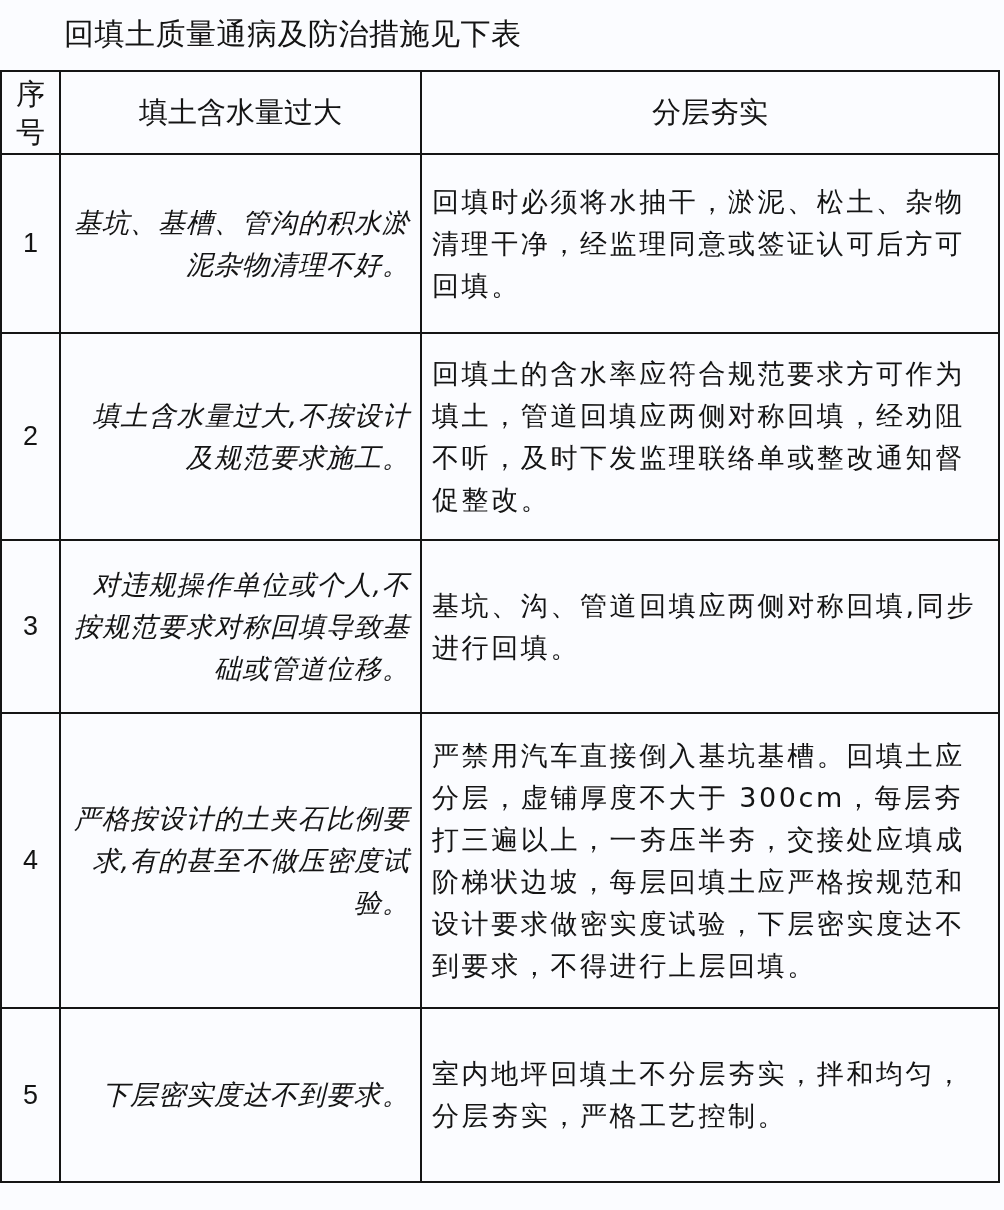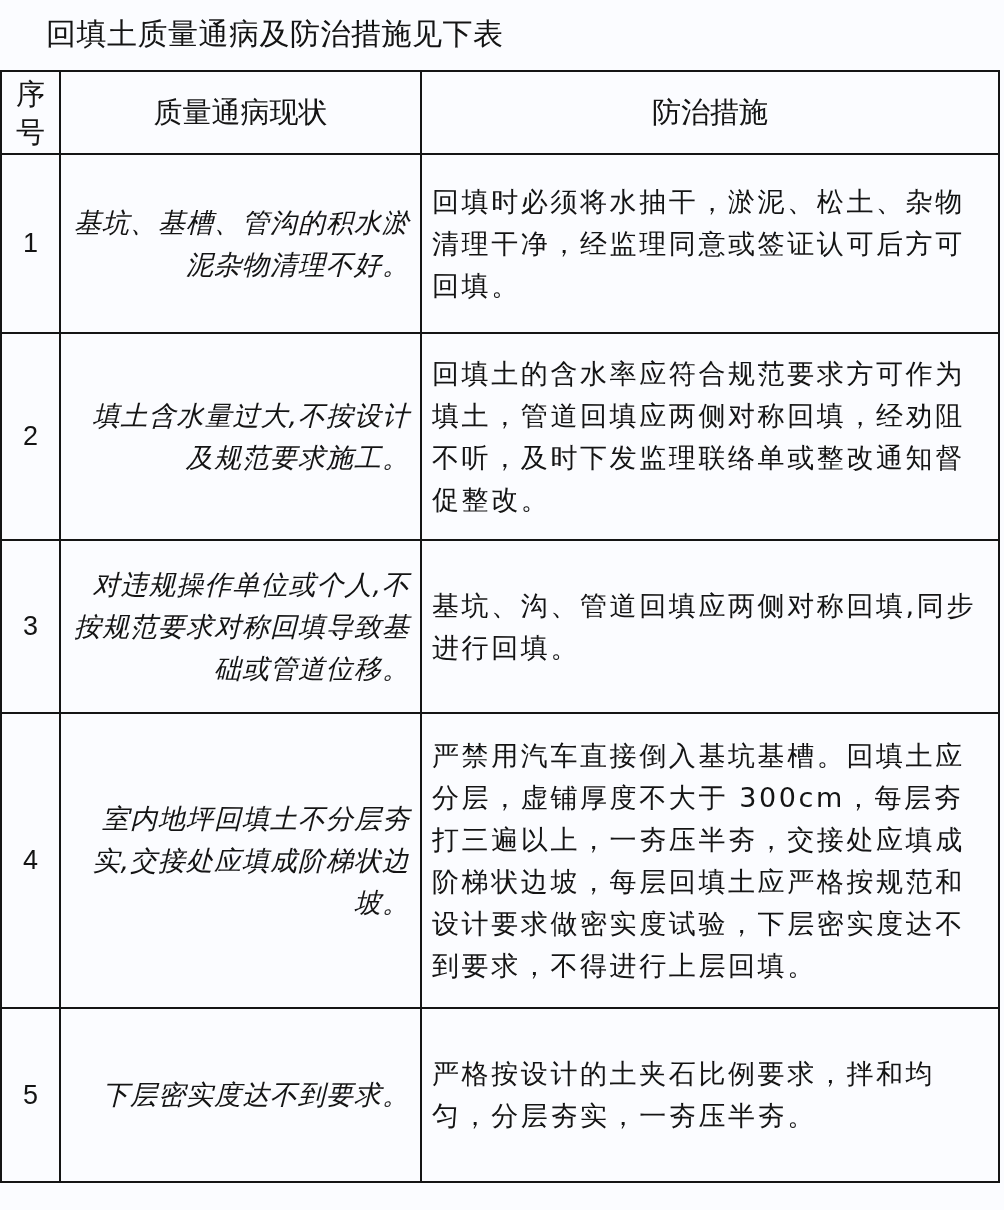--- a/index.html
+++ b/index.html
@@ -10,21 +10,21 @@
     body {
       width: 1004px;
       height: 1210px;
       position: relative;
       overflow: hidden;
       font-family: "DejaVu Sans", "Liberation Sans", sans-serif;
       color: #141414;
     }
     .doc-title {
       position: absolute;
-      left: 46px;
+      left: 64px;
       top: 10px;
       height: 48px;
       line-height: 48px;
       font-size: 30px;
       letter-spacing: 0.5px;
       white-space: nowrap;
     }
     .table {
       position: absolute;
       left: 0;
@@ -89,44 +89,44 @@
     <col class="col-no">
     <col class="col-issue">
     <col class="col-measure">
   </colgroup>
   <thead>
     <tr class="r-head">
       <th class="hdr-no">
         <span>序</span>
         <span>号</span>
       </th>
-      <th>质量通病现状</th>
-      <th>防治措施</th>
+      <th>填土含水量过大</th>
+      <th>分层夯实</th>
     </tr>
   </thead>
   <tbody>
     <tr class="r1">
       <td class="cell-no">1</td>
       <td class="cell-text">基坑、基槽、管沟的积水淤泥杂物清理不好。</td>
       <td class="cell-measure">回填时必须将水抽干，淤泥、松土、杂物清理干净，经监理同意或签证认可后方可回填。</td>
     </tr>
     <tr class="r2">
       <td class="cell-no">2</td>
       <td class="cell-text">填土含水量过大,不按设计及规范要求施工。</td>
       <td class="cell-measure">回填土的含水率应符合规范要求方可作为填土，管道回填应两侧对称回填，经劝阻不听，及时下发监理联络单或整改通知督促整改。</td>
     </tr>
     <tr class="r3">
       <td class="cell-no">3</td>
       <td class="cell-text">对违规操作单位或个人,不按规范要求对称回填导致基础或管道位移。</td>
       <td class="cell-measure">基坑、沟、管道回填应两侧对称回填,同步进行回填。</td>
     </tr>
     <tr class="r4">
       <td class="cell-no">4</td>
-      <td class="cell-text">室内地坪回填土不分层夯实,交接处应填成阶梯状边坡。</td>
+      <td class="cell-text">严格按设计的土夹石比例要求,有的甚至不做压密度试验。</td>
       <td class="cell-measure">严禁用汽车直接倒入基坑基槽。回填土应分层，虚铺厚度不大于 300cm，每层夯打三遍以上，一夯压半夯，交接处应填成阶梯状边坡，每层回填土应严格按规范和设计要求做密实度试验，下层密实度达不到要求，不得进行上层回填。</td>
     </tr>
     <tr class="r5">
       <td class="cell-no">5</td>
       <td class="cell-text">下层密实度达不到要求。</td>
-      <td class="cell-measure">严格按设计的土夹石比例要求，拌和均匀，分层夯实，一夯压半夯。</td>
+      <td class="cell-measure">室内地坪回填土不分层夯实，拌和均匀，分层夯实，严格工艺控制。</td>
     </tr>
   </tbody>
 </table>
 
 </body></html>

